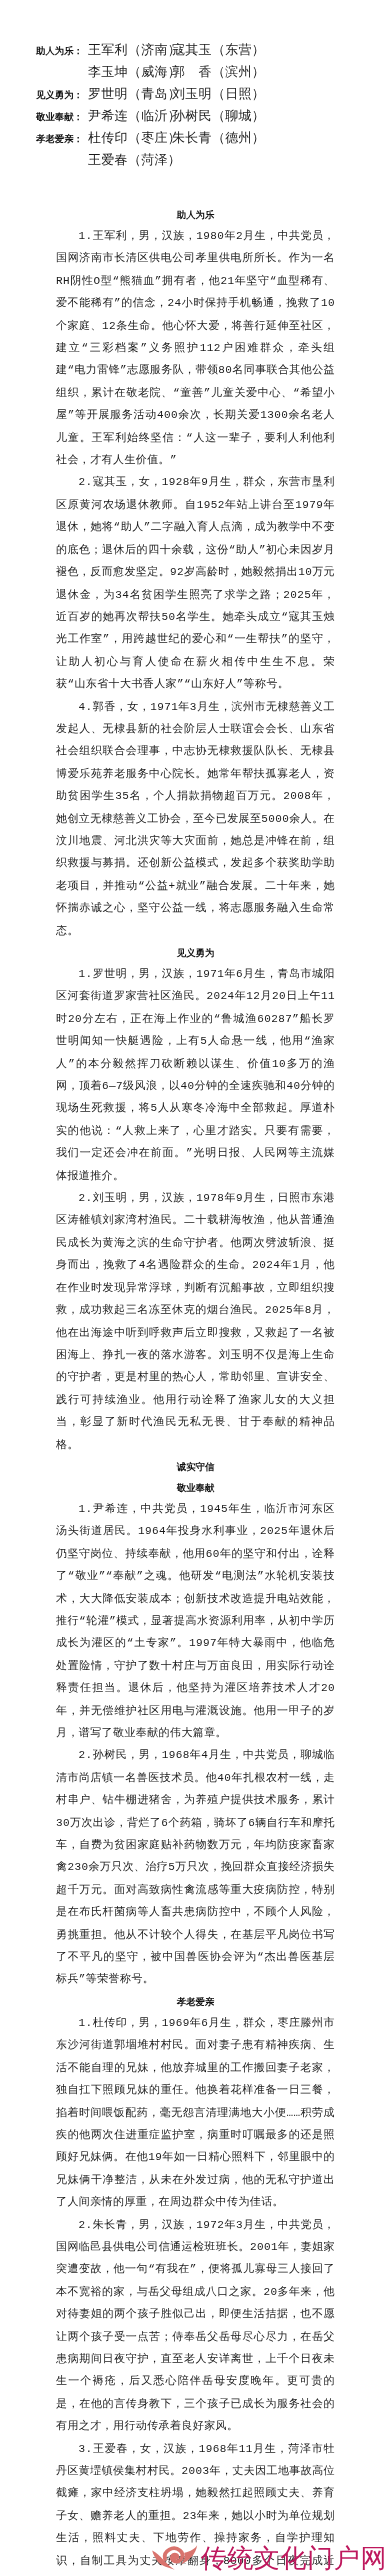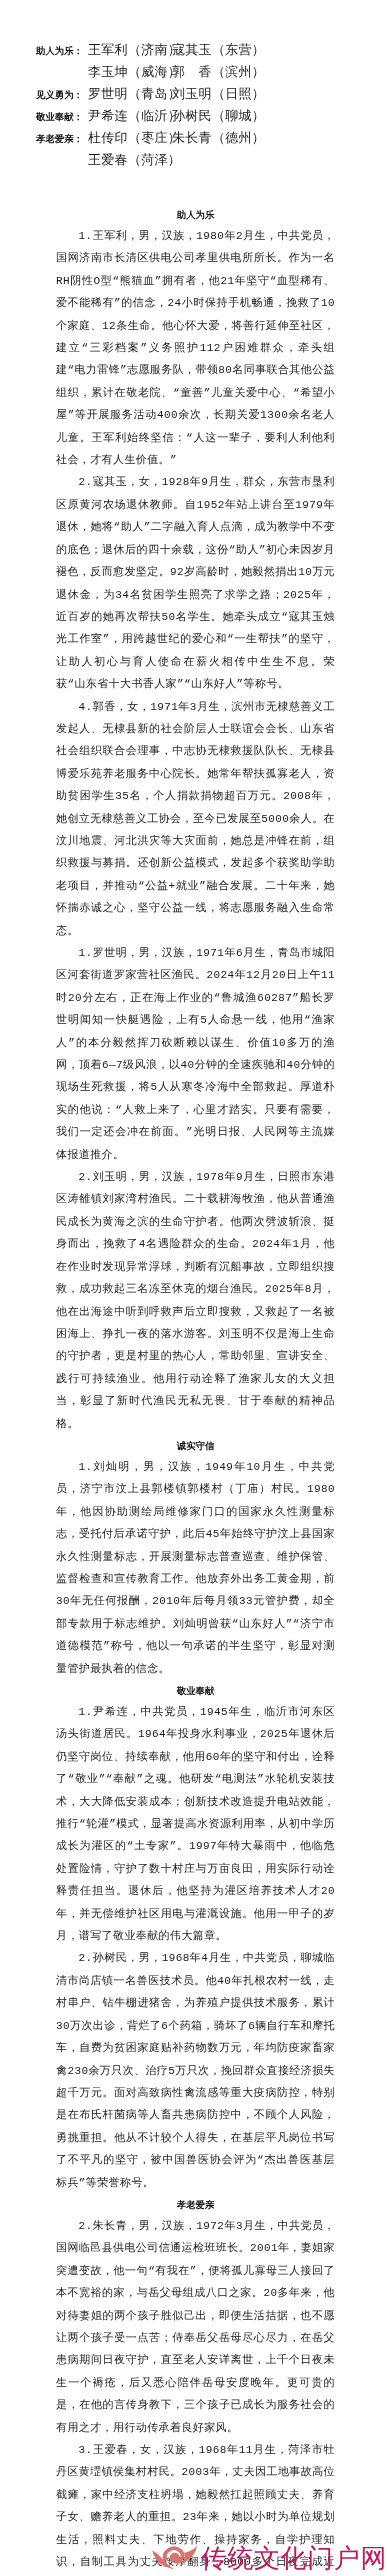--- a/index.html
+++ b/index.html
@@ -58,37 +58,38 @@
   <div class="body-wrap">
 
     <section>
       <h2 class="section-title">助人为乐</h2>
       <p class="para">1.王军利，男，汉族，1980年2月生，中共党员，国网济南市长清区供电公司孝里供电所所长。作为一名RH阴性O型“熊猫血”拥有者，他21年坚守“血型稀有、爱不能稀有”的信念，24小时保持手机畅通，挽救了10个家庭、12条生命。他心怀大爱，将善行延伸至社区，建立“三彩档案”义务照护112户困难群众，牵头组建“电力雷锋”志愿服务队，带领80名同事联合其他公益组织，累计在敬老院、“童善”儿童关爱中心、“希望小屋”等开展服务活动400余次，长期关爱1300余名老人儿童。王军利始终坚信：“人这一辈子，要利人利他利社会，才有人生价值。”</p>
       <p class="para">2.寇其玉，女，1928年9月生，群众，东营市垦利区原黄河农场退休教师。自1952年站上讲台至1979年退休，她将“助人”二字融入育人点滴，成为教学中不变的底色；退休后的四十余载，这份“助人”初心未因岁月褪色，反而愈发坚定。92岁高龄时，她毅然捐出10万元退休金，为34名贫困学生照亮了求学之路；2025年，近百岁的她再次帮扶50名学生。她牵头成立“寇其玉烛光工作室”，用跨越世纪的爱心和“一生帮扶”的坚守，让助人初心与育人使命在薪火相传中生生不息。荣获“山东省十大书香人家”“山东好人”等称号。</p>
       <p class="para">4.郭香，女，1971年3月生，滨州市无棣慈善义工发起人、无棣县新的社会阶层人士联谊会会长、山东省社会组织联合会理事，中志协无棣救援队队长、无棣县博爱乐苑养老服务中心院长。她常年帮扶孤寡老人，资助贫困学生35名，个人捐款捐物超百万元。2008年，她创立无棣慈善义工协会，至今已发展至5000余人。在汶川地震、河北洪灾等大灾面前，她总是冲锋在前，组织救援与募捐。还创新公益模式，发起多个获奖助学助老项目，并推动“公益+就业”融合发展。二十年来，她怀揣赤诚之心，坚守公益一线，将志愿服务融入生命常态。</p>
     </section>
 
     <section>
+      <h2 class="section-title">见义勇为</h2>
       <p class="para">1.罗世明，男，汉族，1971年6月生，青岛市城阳区河套街道罗家营社区渔民。2024年12月20日上午11时20分左右，正在海上作业的“鲁城渔60287”船长罗世明闻知一快艇遇险，上有5人命悬一线，他用“渔家人”的本分毅然挥刀砍断赖以谋生、价值10多万的渔网，顶着6—7级风浪，以40分钟的全速疾驰和40分钟的现场生死救援，将5人从寒冬冷海中全部救起。厚道朴实的他说：“人救上来了，心里才踏实。只要有需要，我们一定还会冲在前面。”光明日报、人民网等主流媒体报道推介。</p>
       <p class="para">2.刘玉明，男，汉族，1978年9月生，日照市东港区涛雒镇刘家湾村渔民。二十载耕海牧渔，他从普通渔民成长为黄海之滨的生命守护者。他两次劈波斩浪、挺身而出，挽救了4名遇险群众的生命。2024年1月，他在作业时发现异常浮球，判断有沉船事故，立即组织搜救，成功救起三名冻至休克的烟台渔民。2025年8月，他在出海途中听到呼救声后立即搜救，又救起了一名被困海上、挣扎一夜的落水游客。刘玉明不仅是海上生命的守护者，更是村里的热心人，常助邻里、宣讲安全、践行可持续渔业。他用行动诠释了渔家儿女的大义担当，彰显了新时代渔民无私无畏、甘于奉献的精神品格。</p>
     </section>
 
     <section>
       <h2 class="section-title">诚实守信</h2>
-      <p class="para">1.刘灿明，男，汉族，1949年10月生，中共党员，济宁市汶上县郭楼镇郭楼村（丁庙）村民。1980年，他因协助测绘局维修家门口的国家永久性测量标志，受托付后承诺守护，此后45年始终守护汶上县国家永久性测量标志，开展测量标志普查巡查、维护保管、监督检查和宣传教育工作。他放弃外出务工黄金期，前30年无任何报酬，2010年后每月领33元管护费，却全部专款用于标志维护。刘灿明曾获“山东好人”“济宁市道德模范”称号，他以一句承诺的半生坚守，彰显对测量管护最执着的信念。</p>
     </section>
 
     <section>
       <h2 class="section-title">敬业奉献</h2>
       <p class="para">1.尹希连，中共党员，1945年生，临沂市河东区汤头街道居民。1964年投身水利事业，2025年退休后仍坚守岗位、持续奉献，他用60年的坚守和付出，诠释了“敬业”“奉献”之魂。他研发“电测法”水轮机安装技术，大大降低安装成本；创新技术改造提升电站效能，推行“轮灌”模式，显著提高水资源利用率，从初中学历成长为灌区的“土专家”。1997年特大暴雨中，他临危处置险情，守护了数十村庄与万亩良田，用实际行动诠释责任担当。退休后，他坚持为灌区培养技术人才20年，并无偿维护社区用电与灌溉设施。他用一甲子的岁月，谱写了敬业奉献的伟大篇章。</p>
       <p class="para">2.孙树民，男，1968年4月生，中共党员，聊城临清市尚店镇一名兽医技术员。他40年扎根农村一线，走村串户、钻牛棚进猪舍，为养殖户提供技术服务，累计30万次出诊，背烂了6个药箱，骑坏了6辆自行车和摩托车，自费为贫困家庭贴补药物数万元，年均防疫家畜家禽230余万只次、治疗5万只次，挽回群众直接经济损失超千万元。面对高致病性禽流感等重大疫病防控，特别是在布氏杆菌病等人畜共患病防控中，不顾个人风险，勇挑重担。他从不计较个人得失，在基层平凡岗位书写了不平凡的坚守，被中国兽医协会评为“杰出兽医基层标兵”等荣誉称号。</p>
     </section>
 
     <section>
       <h2 class="section-title">孝老爱亲</h2>
+      <p class="para">1.杜传印，男，1969年6月生，群众，枣庄滕州市东沙河街道郭堌堆村村民。面对妻子患有精神疾病、生活不能自理的兄妹，他放弃城里的工作搬回妻子老家，独自扛下照顾兄妹的重任。他换着花样准备一日三餐，掐着时间喂饭配药，毫无怨言清理满地大小便……积劳成疾的他两次住进重症监护室，病重时叮嘱最多的还是照顾好兄妹俩。在他19年如一日精心照料下，邻里眼中的兄妹俩干净整洁，从未在外发过病，他的无私守护道出了人间亲情的厚重，在周边群众中传为佳话。</p>
       <p class="para">2.朱长青，男，汉族，1972年3月生，中共党员，国网临邑县供电公司信通运检班班长。2001年，妻姐家突遭变故，他一句“有我在”，便将孤儿寡母三人接回了本不宽裕的家，与岳父母组成八口之家。20多年来，他对待妻姐的两个孩子胜似己出，即便生活拮据，也不愿让两个孩子受一点苦；侍奉岳父岳母尽心尽力，在岳父患病期间日夜守护，直至老人安详离世，上千个日夜未生一个褥疮，后又悉心陪伴岳母安度晚年。更可贵的是，在他的言传身教下，三个孩子已成长为服务社会的有用之才，用行动传承着良好家风。</p>
       <p class="para">3.王爱春，女，汉族，1968年11月生，菏泽市牡丹区黄堽镇侯集村村民。2003年，丈夫因工地事故高位截瘫，家中经济支柱坍塌，她毅然扛起照顾丈夫、养育子女、赡养老人的重担。23年来，她以小时为单位规划生活，照料丈夫、下地劳作、操持家务，自学护理知识，自制工具为丈夫按摩翻身，8000多个日夜完成近26万次护理动作。她孝慈兼济，悉心照料双方患病老人，还接济村邻独居老人。其坚韧与大爱滋养了良好家风，如今子女成家立业、热心向善。王爱春用半生坚守诠释“不离不弃”，以朴实行动书写了平凡人的大爱，成为乡邻眼中的榜样。</p>
     </section>
 
   </div>
 </div>
 
 <div class="watermark">
   <svg class="wm-logo" viewBox="0 0 90 56">
     <path d="M4 14 C 20 22, 30 40, 46 50 C 36 46, 22 44, 14 34 C 10 28, 6 22, 4 14 Z" fill="#d9736d"></path>

